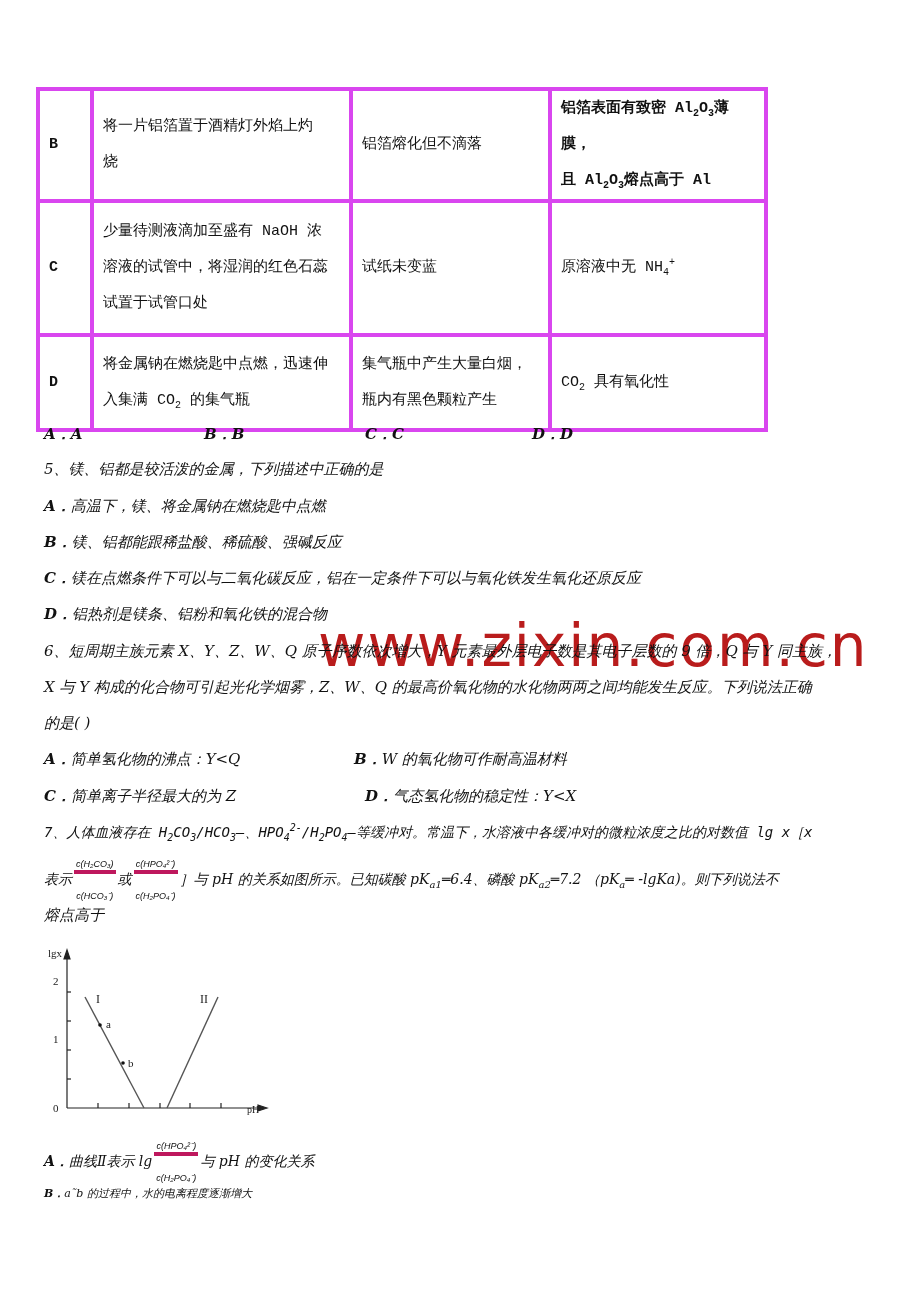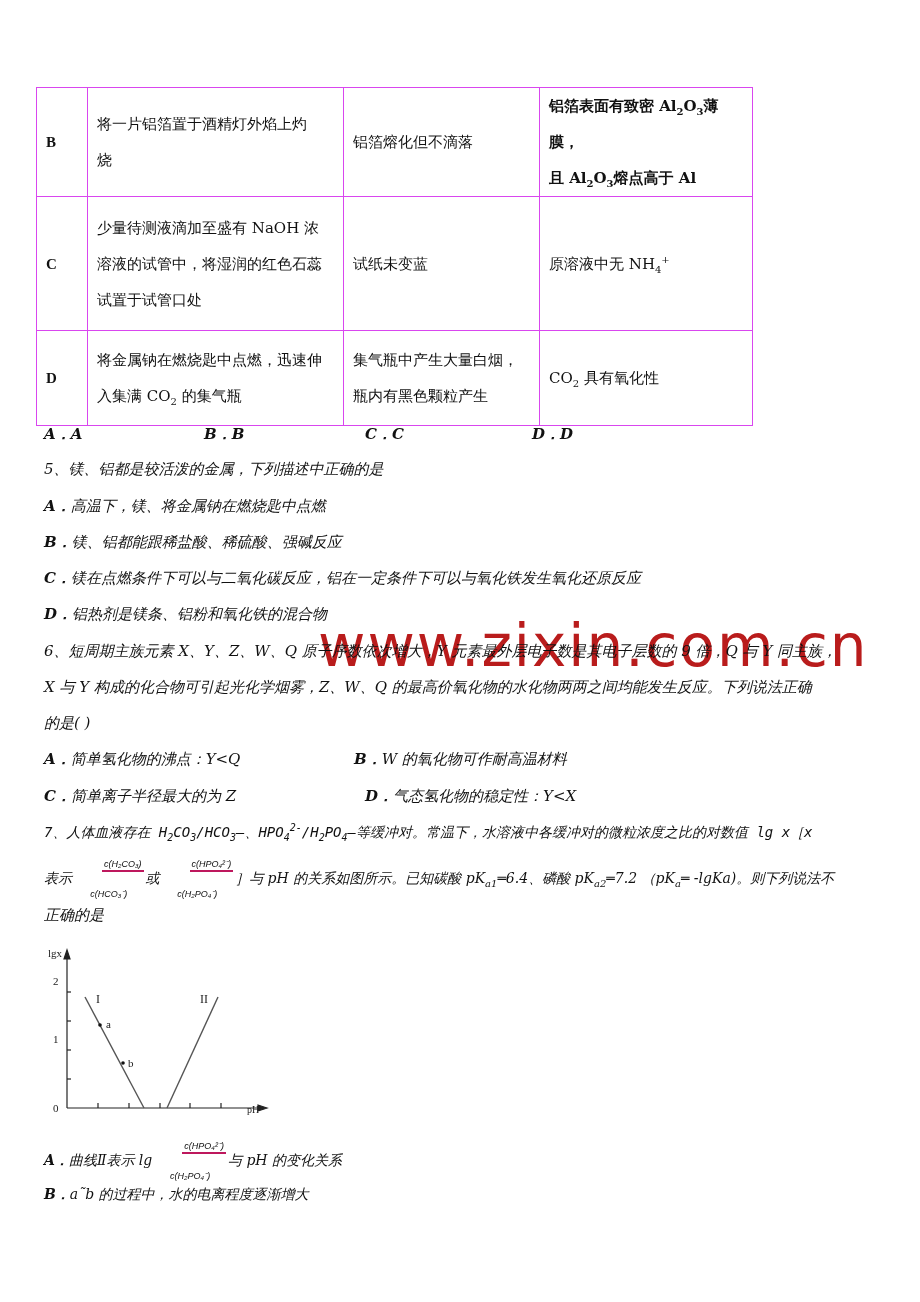--- a/index.html
+++ b/index.html
@@ -8,28 +8,28 @@
     font-family: "DejaVu Serif", "Liberation Serif", serif; color: #111;
     overflow: hidden;
   }
   .abs { position: absolute; }
   .t { font-size: 15px; white-space: nowrap; line-height: 18px; font-style: italic; }
   .b { font-weight: bold; }
   table.exp {
     position: absolute; left: 36px; top: 87px; border-collapse: collapse;
     font-size: 15px;
   }
-  table.exp td { border: 1px solid #d946ef; padding: 0 9px; vertical-align: middle; line-height: 36px; }
+  table.exp td { border: 4px solid #d946ef; padding: 0 9px; vertical-align: middle; line-height: 36px; font-family: Liberation Mono, monospace; }
   td.opt { width: 32px; font-weight: bold; font-family: "Liberation Serif", serif; }
   td.c1 { width: 237px; }
   td.c2 { width: 177px; }
   td.c3 { width: 194px; }
   sub, sup { font-size: 10px; line-height: 0; }
   .frac { display: inline-block; vertical-align: middle; text-align: center; font-size: 9px; font-family: "Liberation Sans", sans-serif; line-height: 12px; margin: 0 2px; }
-  .frac .num { display: block; border-bottom: 2px solid #be185d; padding: 0 2px; margin-left: 28px; }
+  .frac .num { display: block; border-bottom: 4px solid #be185d; padding: 0 2px; }
   .frac .den { display: block; padding: 0 2px; margin-top: 16px; }
   .watermark {
     position: absolute; left: 318px; top: 612px; font-size: 58px; color: #b91c1c;
     font-family: "DejaVu Sans", sans-serif; letter-spacing: 2px; z-index: 0;
   }
   .content { position: relative; z-index: 1; }
 </style>
 </head>
 <body>
 
@@ -91,21 +91,21 @@
 <div class="abs t" style="left:44px;top:714px">的是(    )</div>
 <div class="abs t" style="left:44px;top:750px"><span class="b">A．</span><span>简单氢化物的沸点：Y&lt;Q</span></div>
 <div class="abs t" style="left:354px;top:750px"><span class="b">B．</span><span>W 的氧化物可作耐高温材料</span></div>
 <div class="abs t" style="left:44px;top:787px"><span class="b">C．</span><span>简单离子半径最大的为 Z</span></div>
 <div class="abs t" style="left:365px;top:787px"><span class="b">D．</span><span>气态氢化物的稳定性：Y&lt;X</span></div>
 
 <div class="abs t" style="left:44px;top:823px;font-family:'DejaVu Sans Mono','Liberation Mono',monospace;font-size:14px"><span>7、人体血液存在 H</span><sub>2</sub><span>CO</span><sub>3</sub><span>/HCO</span><sub>3</sub><span>—、HPO</span><sub>4</sub><sup>2-</sup><span>/H</span><sub>2</sub><span>PO</span><sub>4</sub><span>—等缓冲对。常温下，水溶液中各缓冲对的微粒浓度之比的对数值 lg x［x</span></div>
 
 <div class="abs t" style="left:44px;top:858px;font-size:14px"><span>表示</span><span class="frac"><span class="num">c(H₂CO₃)</span><span class="den">c(HCO₃⁻)</span></span><span>或</span><span class="frac"><span class="num">c(HPO₄²⁻)</span><span class="den">c(H₂PO₄⁻)</span></span><span>］与 pH 的关系如图所示。已知碳酸 pK</span><sub>a1</sub><span>═6.4、磷酸 pK</span><sub>a2</sub><span>═7.2 （pK</span><sub>a</sub><span>═ -lgKa)。则下列说法不</span></div>
 
-<div class="abs t" style="left:44px;top:906px">正确的是</div>
+<div class="abs t" style="left:44px;top:906px">熔点高于</div>
 
 <svg class="abs" style="left:40px;top:945px" width="240" height="170">
   <g stroke="#222" fill="none" stroke-width="1.2">
     <line x1="27" y1="163" x2="27" y2="10"></line>
     <line x1="27" y1="163" x2="222" y2="163"></line>
     <polygon points="27,5 24,14 30,14" fill="#222"></polygon>
     <polygon points="227,163 218,160 218,166" fill="#222"></polygon>
 
     <line x1="27" y1="134" x2="31" y2="134"></line>
     <line x1="27" y1="105" x2="31" y2="105"></line>
@@ -136,14 +136,14 @@
     <text x="178" y="178">9</text>
     <text x="207" y="168" font-size="10">pH</text>
     <text x="56" y="58" font-size="12">I</text>
     <text x="160" y="58" font-size="12">II</text>
     <text x="66" y="83" font-size="11">a</text>
     <text x="88" y="122" font-size="11">b</text>
   </g>
 </svg>
 
 <div class="abs t" style="left:44px;top:1140px;font-size:14px"><span class="b">A．</span><span>曲线Ⅱ表示 lg</span><span class="frac"><span class="num">c(HPO₄²⁻)</span><span class="den">c(H₂PO₄⁻)</span></span><span>与 pH 的变化关系</span></div>
-<div class="abs t" style="left:44px;top:1185px;font-size:14px"><span class="b">B．</span><span>a˜b 的过程中，水的电离程度逐渐增大</span></div>
+<div class="abs t" style="left:44px;top:1185px;font-size:11px"><span class="b">B．</span><span>a˜b 的过程中，水的电离程度逐渐增大</span></div>
 </div>
 
 </body></html>

